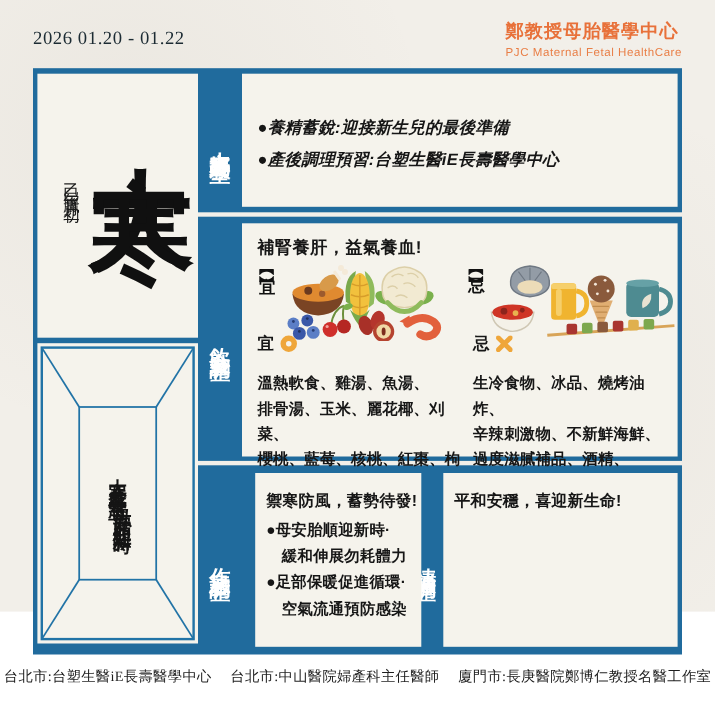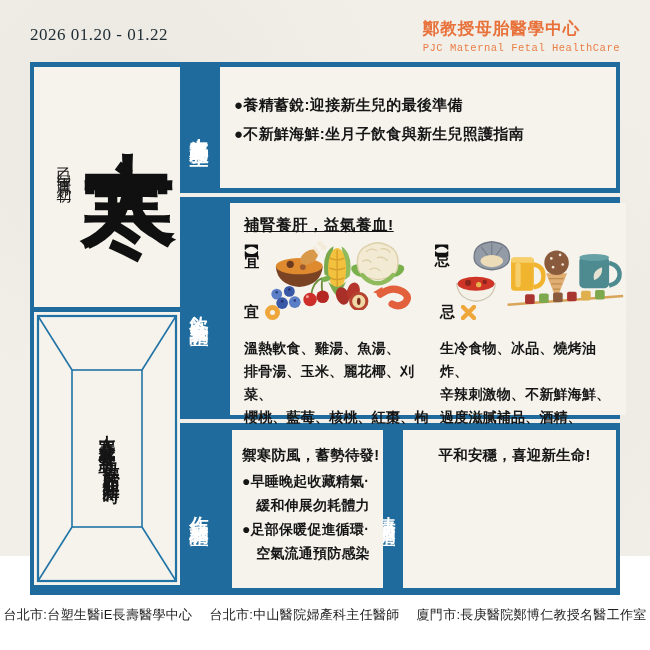--- a/index.html
+++ b/index.html
@@ -20,34 +20,34 @@
       radial-gradient(circle at 50% 90%, rgba(120,110,90,.05), transparent 40%),
       var(--paper);
     font-family:"Liberation Sans",sans-serif;color:var(--ink);
   }
 
   
   .date-range{position:absolute;left:30px;top:25px;font-family:"Liberation Serif",serif;
     font-size:17px;letter-spacing:.5px;color:#1c2b33;}
   .brand{position:absolute;right:30px;top:18px;color:var(--orange);}
   .brand-title{font-size:16.5px;font-weight:700;letter-spacing:1px;}
-  .brand-sub{font-family:Liberation Mono, monospace;font-size:10.5px;margin-top:2px;letter-spacing:.5px;color:#e97f47;}
+  .brand-sub{font-family:Liberation Sans, sans-serif;font-size:10.5px;margin-top:2px;letter-spacing:.5px;color:#e97f47;}
 
   
   .canvas{position:absolute;left:30px;top:62px;width:590px;height:533px;background:var(--blue);}
   .gapline{position:absolute;left:148px;right:0;height:4px;background:var(--paper);}
   .gapline.g1{top:131px;} .gapline.g2{top:357px;}
 
   .panel{position:absolute;background:var(--panel);}
   .panel-dahan{left:4px;top:5px;width:146px;height:240px;}
   .panel-envelope{left:4px;top:250px;width:146px;height:273px;}
   .panel-classroom{left:190px;top:5px;width:396px;height:121px;}
-  .panel-diet{left:200px;top:141px;width:396px;height:212px;text-decoration:underline;}
+  .panel-diet{left:190px;top:141px;width:396px;height:212px;}
   .panel-routine{left:190px;top:368px;width:151px;height:158px;margin-left:12px;}
-  .panel-emotion{left:373px;top:368px;width:213px;height:158px;text-align:center;}
+  .panel-emotion{left:373px;top:368px;width:213px;height:158px;}
 
   
   .vlabel{position:absolute;left:150px;width:38px;display:flex;align-items:center;justify-content:center;
     writing-mode:vertical-rl;text-orientation:upright;color:#fff;
     font-family:"Liberation Serif",serif;font-size:19px;font-weight:600;letter-spacing:4px;}
   .vlabel.classroom{top:5px;height:121px;letter-spacing:2px;}
   .vlabel.diet{top:141px;height:212px;}
   .vlabel.routine{top:368px;height:158px;}
   .vlabel.emotion{left:339px;top:368px;width:34px;height:158px;}
 
@@ -58,21 +58,21 @@
   .lunar-date{position:absolute;left:20px;top:88px;writing-mode:vertical-rl;text-orientation:upright;
     font-family:"Liberation Serif",serif;font-size:15px;letter-spacing:4px;color:#1a1a1a;}
   .envelope-svg{position:absolute;left:0;top:0;}
   .poem{position:absolute;left:0;top:58px;width:146px;height:157px;display:flex;align-items:center;justify-content:center;
     writing-mode:vertical-rl;text-orientation:upright;
     font-family:"Liberation Serif",serif;font-size:17px;font-weight:600;letter-spacing:4px;color:#151515;}
   .poem span{display:block;}
   .poem .col2{margin-left:8px;}
 
   
-  .classroom-body{padding:24px 10px 0 14px;font-weight:700;font-size:15px;line-height:1.92;letter-spacing:.3px;}
+  .classroom-body{padding:36px 10px 0 14px;font-weight:700;font-size:15px;line-height:1.92;letter-spacing:.3px;font-style:italic;}
 
   
   .diet-headline{padding:12px 0 0 14px;font-weight:700;font-size:15.5px;letter-spacing:.5px;}
   .illus-row{display:flex;align-items:flex-start;gap:4px;padding:4px 0 0 12px;}
   .vbracket{writing-mode:vertical-rl;font-weight:700;font-size:15px;height:70px;display:flex;align-items:center;color:#111;}
   .vbracket.bad{margin-left:10px;}
   .food-svg{display:block;}
   .diet-lists{position:absolute;left:0;top:100px;width:100%;}
   .diet-col{position:absolute;top:0;}
   .diet-col.good{left:14px;width:196px;}
@@ -80,21 +80,21 @@
   .diet-col-title{display:flex;align-items:center;gap:6px;font-weight:700;font-size:15px;}
   .diet-col-body{margin-top:15px;white-space:pre-line;font-weight:700;font-size:14px;line-height:1.64;letter-spacing:.2px;}
   .donut{width:15px;height:15px;border-radius:50%;border:5px solid var(--gold);display:inline-block;}
 
   
   .sec-headline{padding:16px 0 0 10px;font-weight:700;font-size:14.5px;letter-spacing:.2px;}
   .sec-body{padding:4px 0 0 10px;white-space:pre-line;font-weight:700;font-size:14px;line-height:1.72;letter-spacing:.2px;}
 
   
   .footer{position:absolute;left:0;right:0;top:606px;display:flex;justify-content:center;gap:17px;
-    font-family:Liberation Sans, sans-serif;font-size:13px;color:#1d1d1d;letter-spacing:.3px;}
+    font-family:Liberation Serif, serif;font-size:13px;color:#1d1d1d;letter-spacing:.3px;}
 </style>
 </head>
 <body>
 
 <div class="page">
 
   <div class="date-range">2026 01.20 - 01.22</div>
   <div class="brand">
     <div class="brand-title">鄭教授母胎醫學中心</div>
     <div class="brand-sub">PJC Maternal Fetal HealthCare</div>
@@ -125,21 +125,21 @@
     </div>
 
     <div class="vlabel classroom">大寒媽媽教室</div>
     <div class="vlabel diet">飲食調整</div>
     <div class="vlabel routine">作息調整</div>
     <div class="vlabel emotion">情緒調整</div>
 
     <div class="panel panel-classroom">
       <div class="classroom-body">
         <div>●養精蓄銳:迎接新生兒的最後準備</div>
-        <div>●不新鮮海鮮:坐月子飲食與新生兒照護指南</div>
+        <div>●產後調理預習:台塑生醫iE長壽醫學中心</div>
       </div>
     </div>
 
     <div class="panel panel-diet">
       <div class="diet-headline">補腎養肝，益氣養血!</div>
 
       <div class="illus-row">
         <div class="vbracket">【宜】</div>
 
         <svg class="food-svg" width="158" viewBox="0 0 170 78">
@@ -265,21 +265,21 @@
           <div class="diet-col-body">生冷食物、冰品、燒烤油炸、
 辛辣刺激物、不新鮮海鮮、
 過度滋膩補品、酒精、
 咖啡因飲料</div>
         </div>
       </div>
     </div>
 
     <div class="panel panel-routine">
       <div class="sec-headline">禦寒防風，蓄勢待發!</div>
-      <div class="sec-body">●早睡晚起收藏精氣·
+      <div class="sec-body">●母安胎順迎新時·
 　緩和伸展勿耗體力
 ●足部保暖促進循環·
 　空氣流通預防感染</div>
     </div>
 
     <div class="panel panel-emotion">
       <div class="sec-headline">平和安穩，喜迎新生命!</div>
     </div>
   </div>
 

